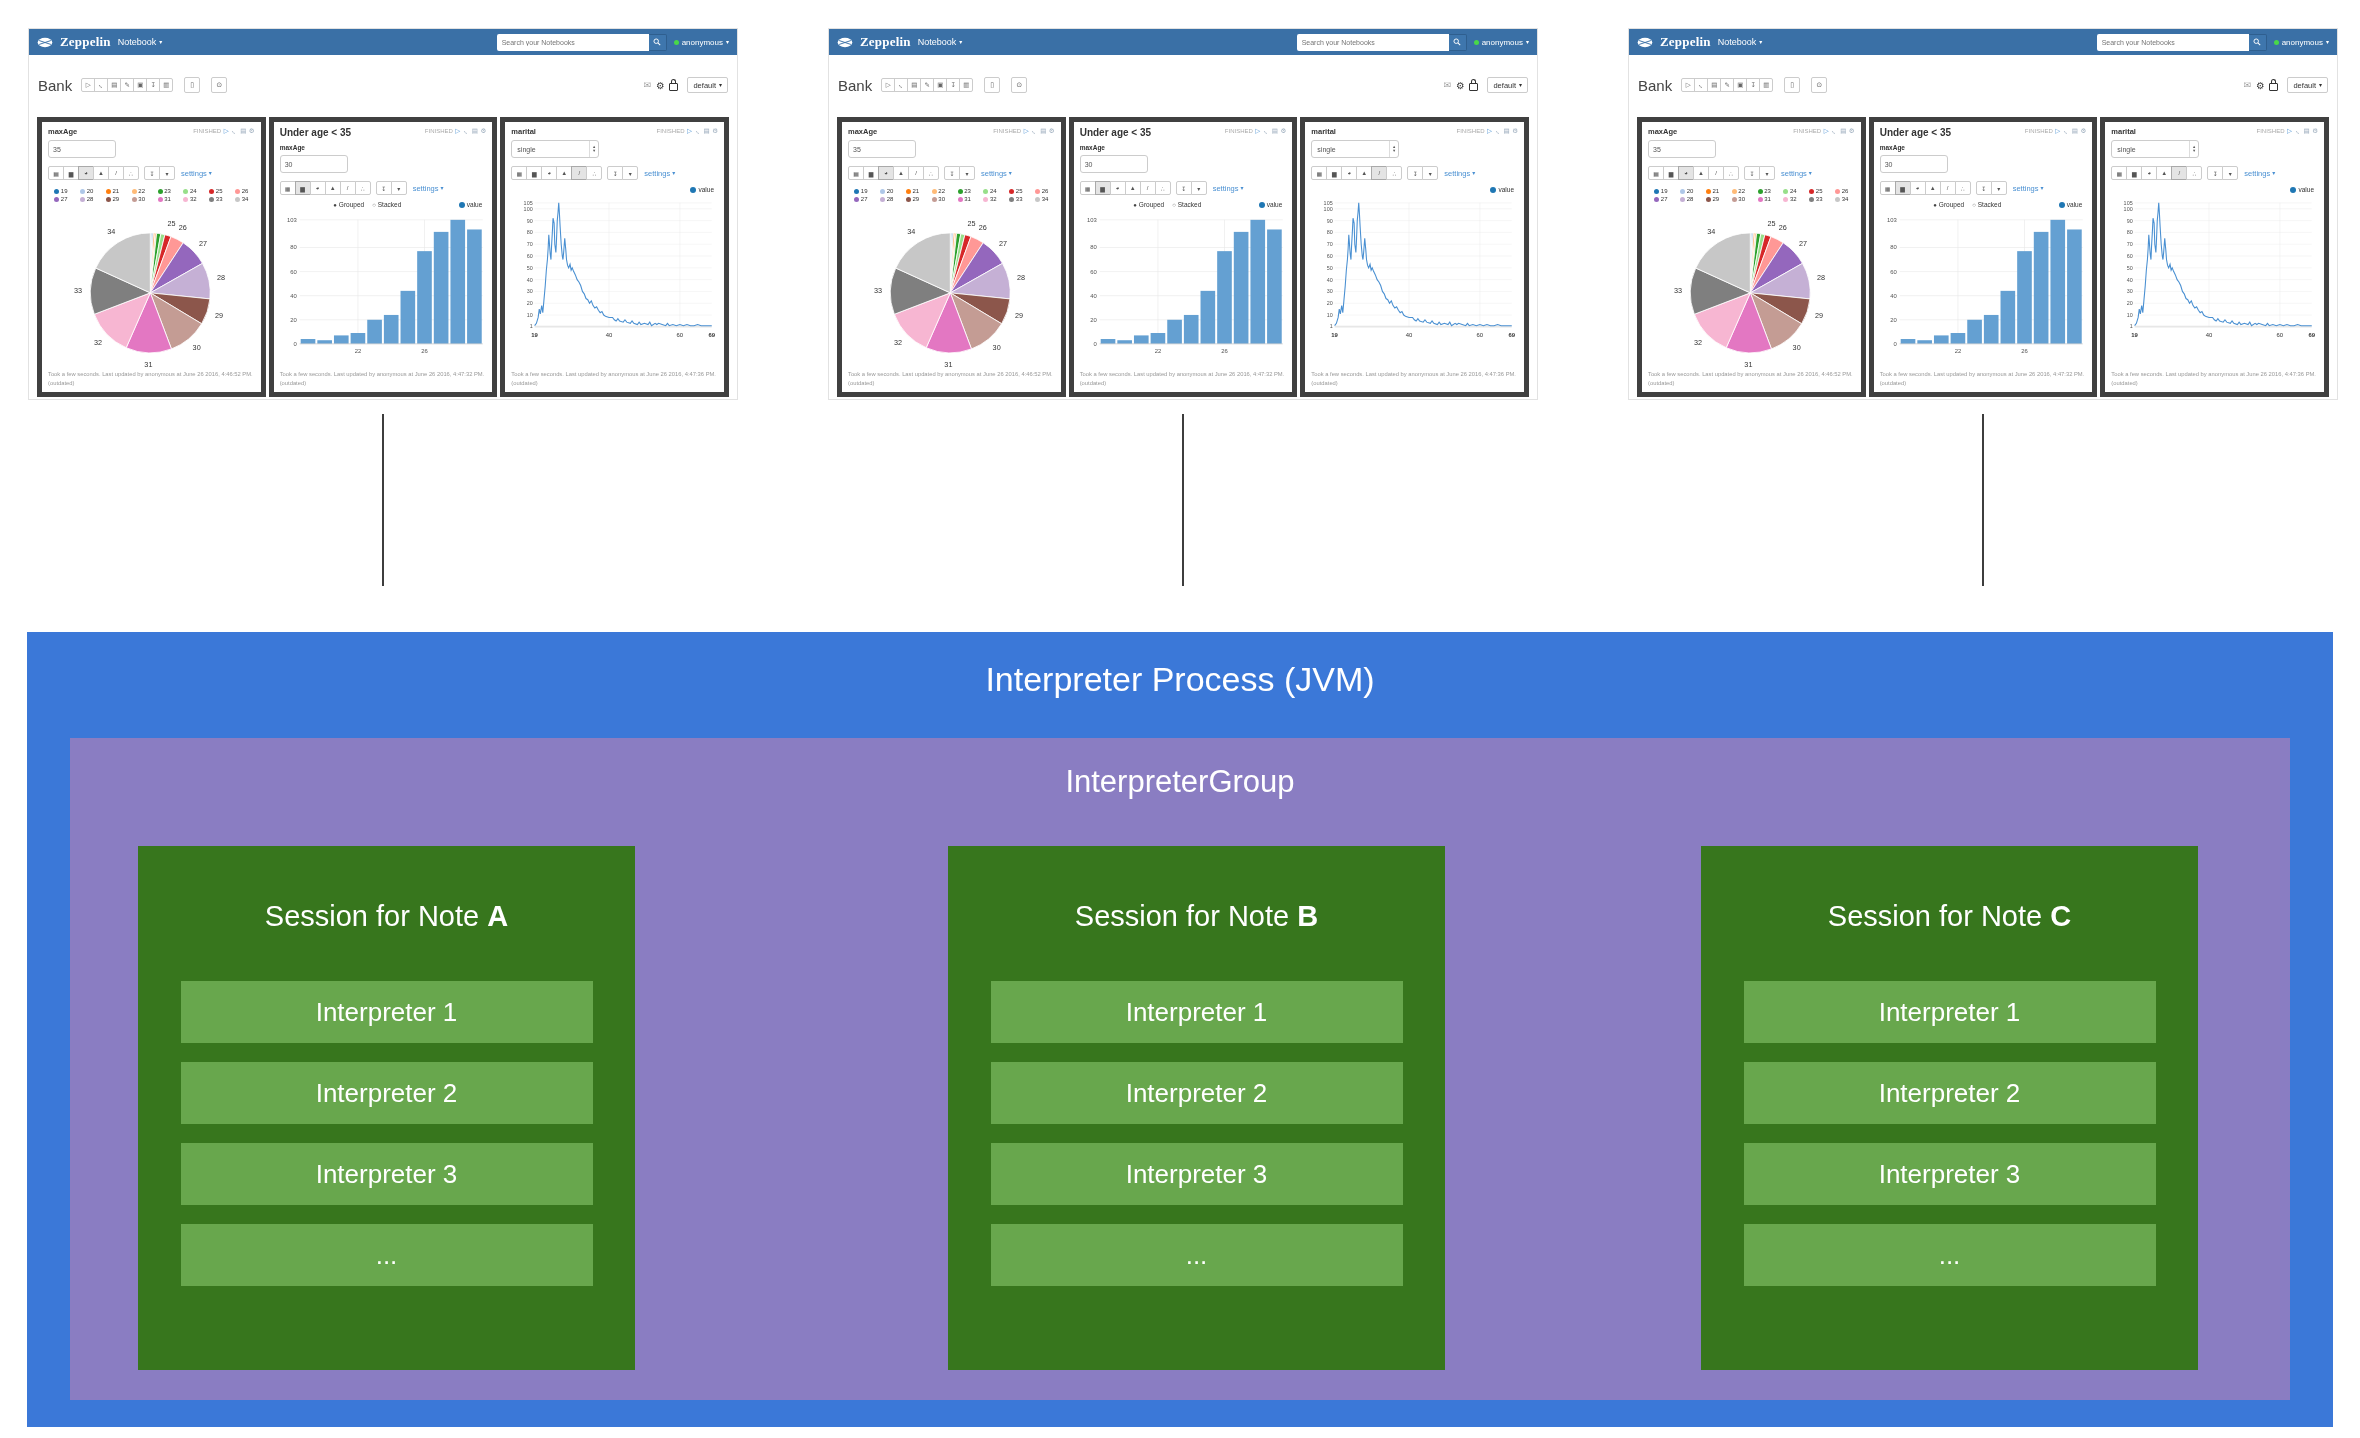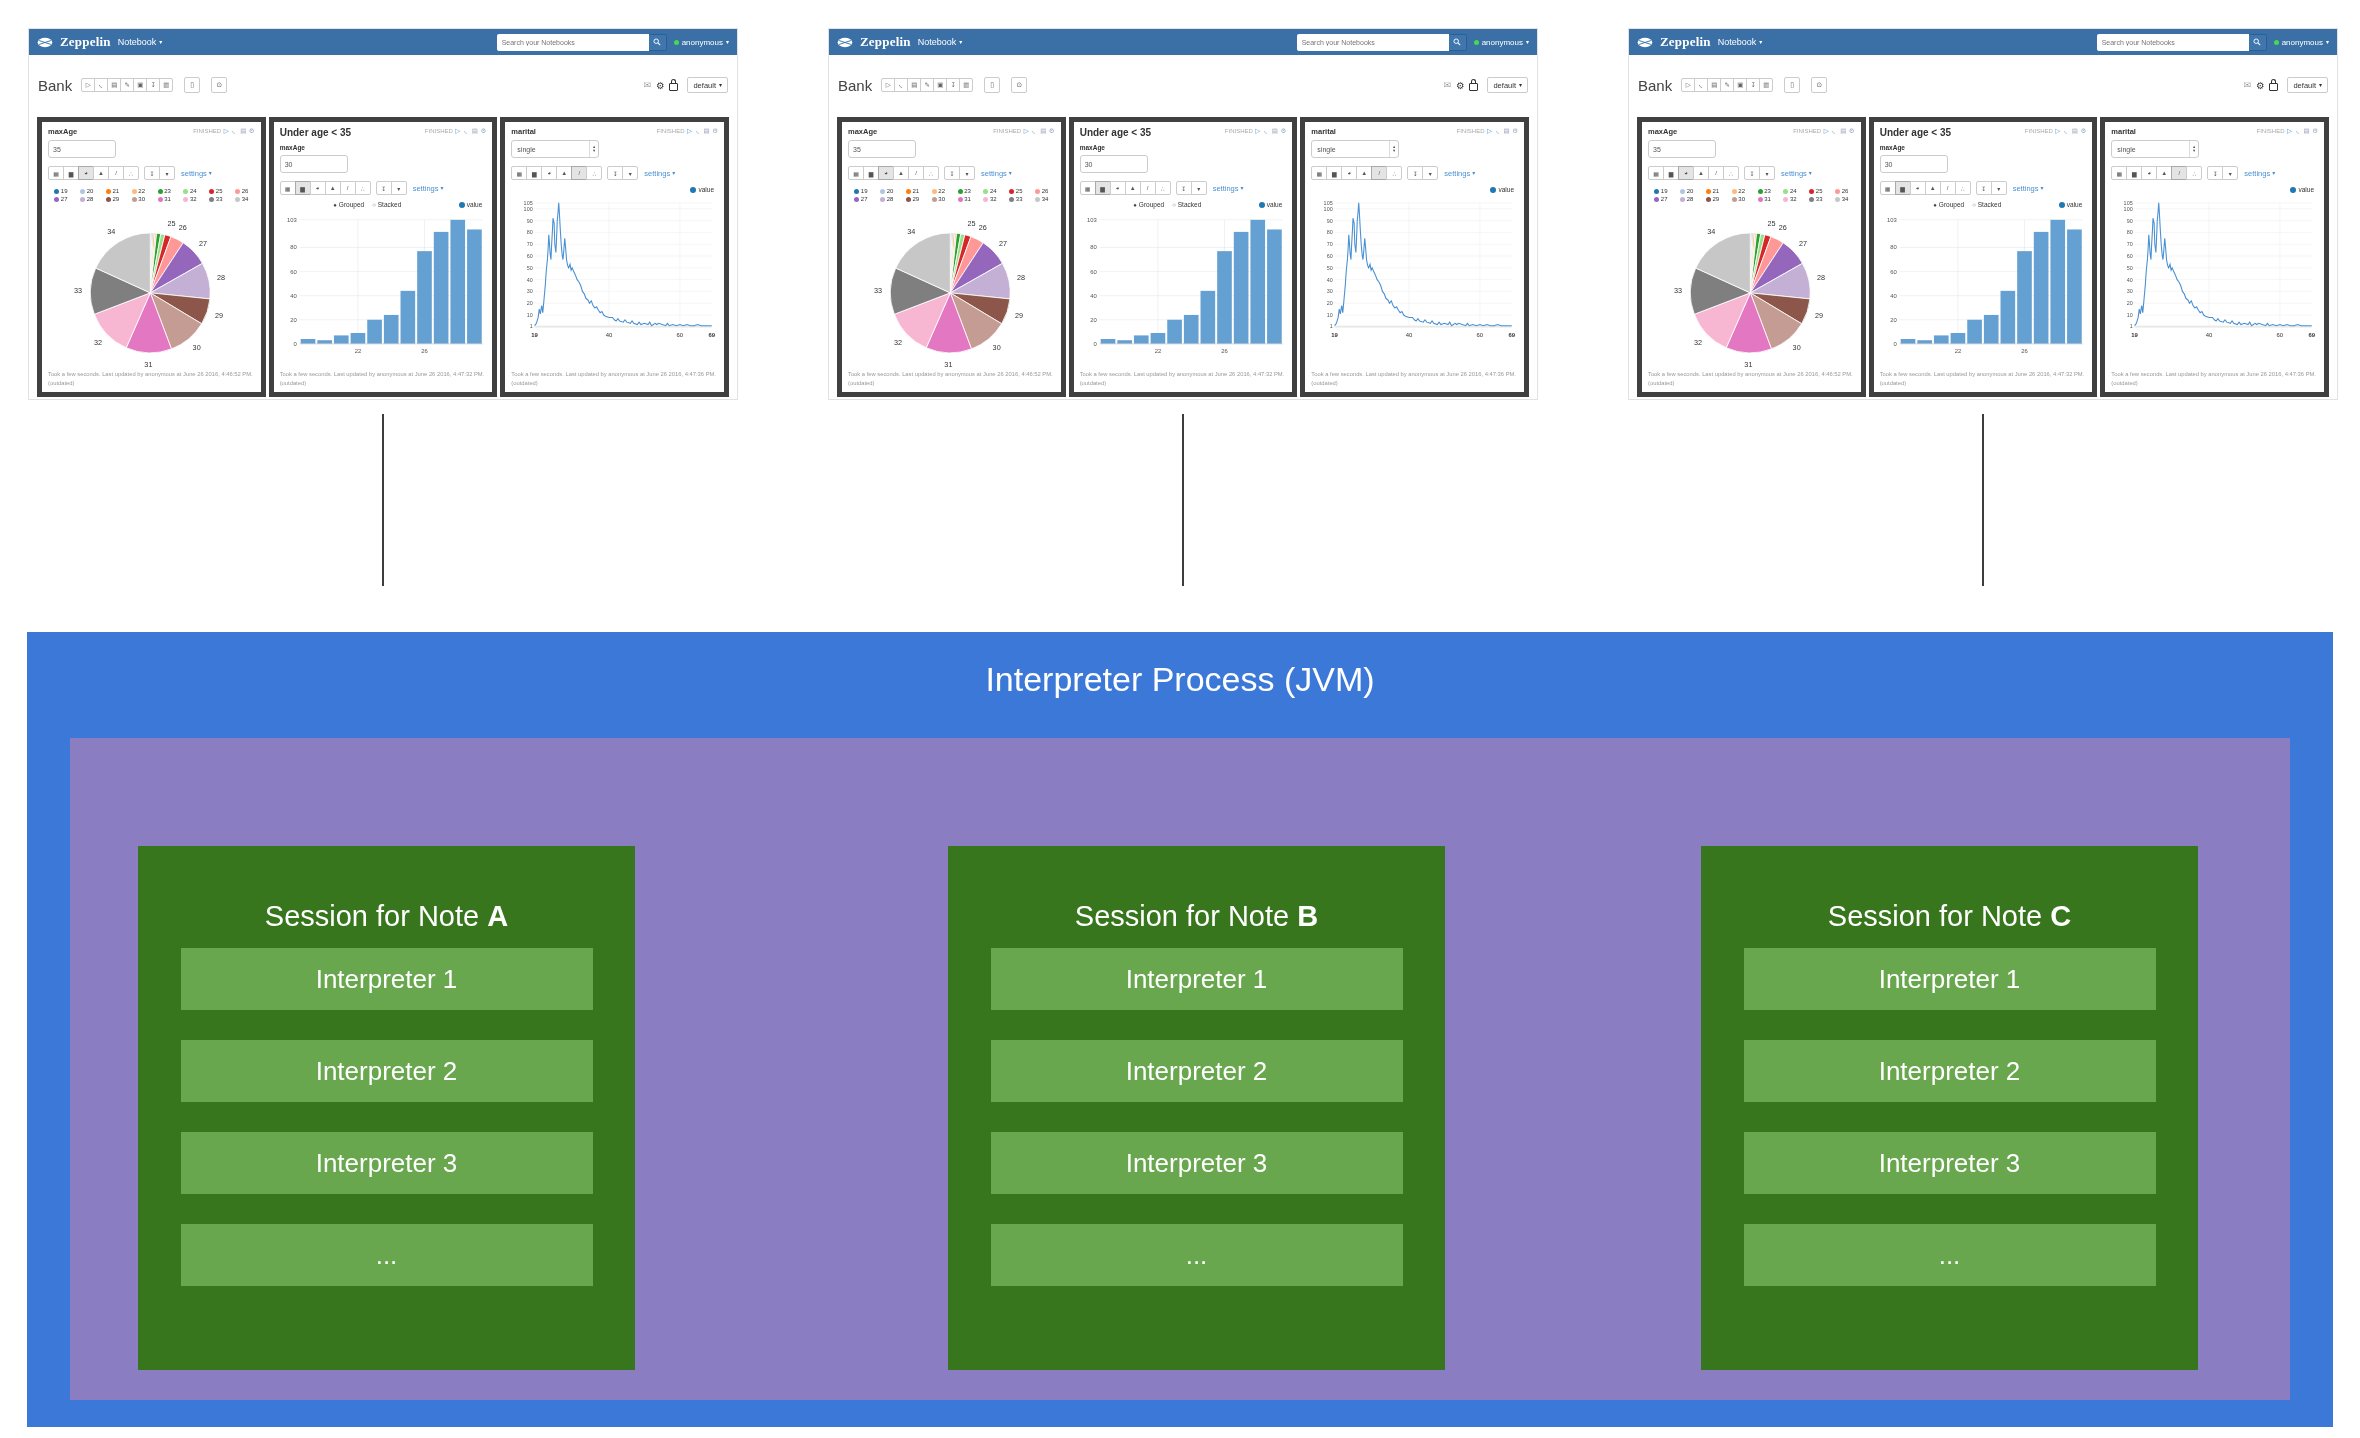--- a/index.html
+++ b/index.html
@@ -90,21 +90,21 @@
 
   
   .process{position:absolute;left:27px;top:632px;width:2306px;height:795px;background:#3b78d8;}
   .process-title{padding-top:28px;text-align:center;color:#fff;font-size:34px;}
   .group{position:absolute;left:43px;top:106px;width:2220px;height:662px;background:#8a7dc2;}
   .group-title{padding-top:26px;text-align:center;color:#fff;font-size:31px;}
   .session{position:absolute;top:108px;width:497px;height:524px;background:#37761d;}
   .session.s0{left:68px;} .session.s1{left:878px;} .session.s2{left:1631px;}
   .session-title{margin-top:54px;text-align:center;color:#fff;font-size:29px;}
   .session-title b{font-weight:bold;}
-  .irows{width:412px;margin:15px auto 0;display:flex;flex-direction:column;gap:30px;}
+  .irows{width:412px;margin:48px auto 0;display:flex;flex-direction:column;gap:19px;}
   .irow{height:62px;background:#68a74d;color:#fff;font-size:26px;display:flex;
         align-items:center;justify-content:center;}
 </style>
 </head>
 <body>
 
 <div id="shots-row">
   <div class="shot">
 
     <div class="nbar">
@@ -1198,20 +1198,21 @@
   </div>
 </div>
 
 <div class="connector c1"></div>
 <div class="connector c2"></div>
 <div class="connector c3"></div>
 
 <div class="process">
   <div class="process-title">Interpreter Process (JVM)</div>
   <div class="group">
+    <div class="group-title">InterpreterGroup</div>
 
     <div class="session s0">
       <div class="session-title">
         <span>Session for Note </span><b>A</b>
       </div>
       <div class="irows">
         <div class="irow">Interpreter 1</div>
         <div class="irow">Interpreter 2</div>
         <div class="irow">Interpreter 3</div>
         <div class="irow">...</div>

